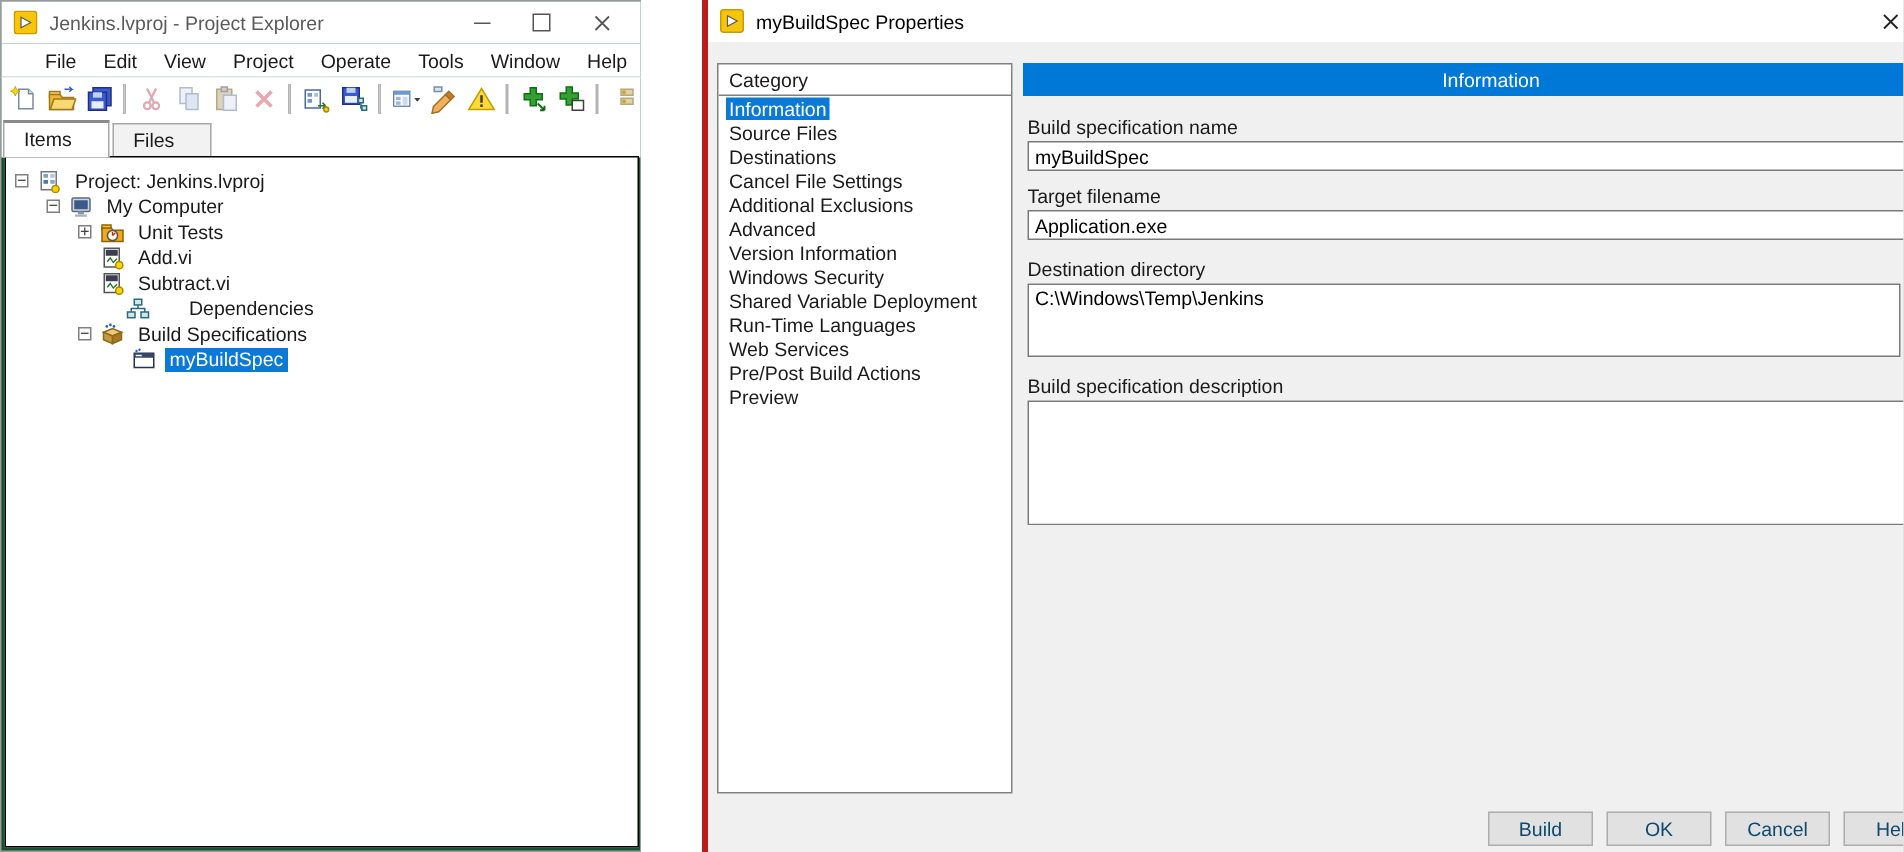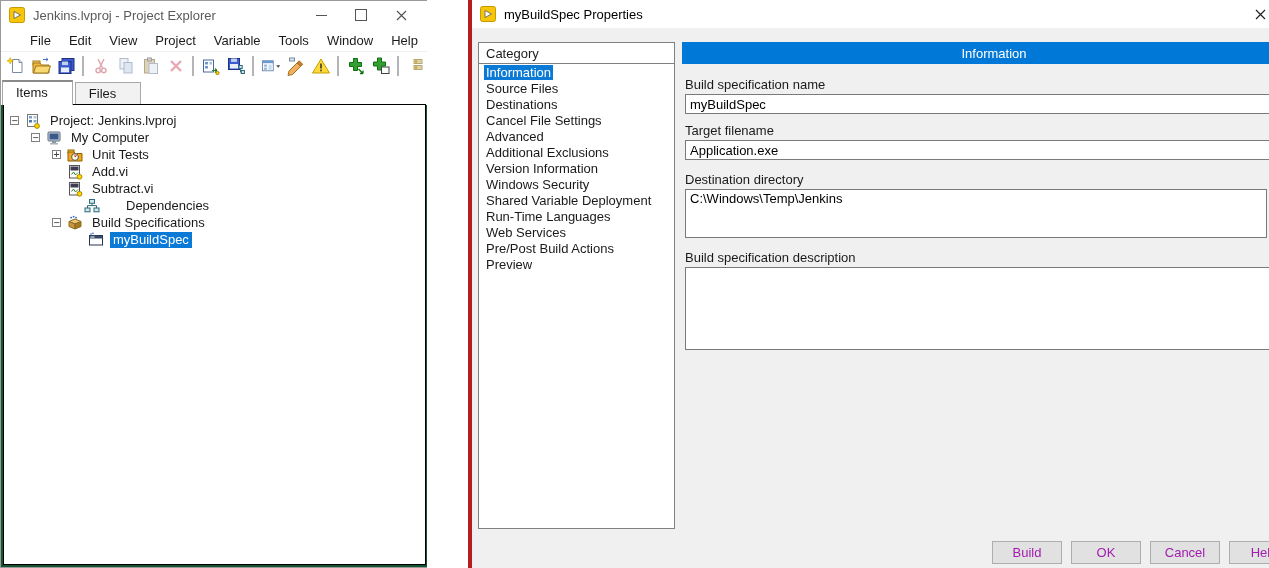--- a/index.html
+++ b/index.html
@@ -77,21 +77,21 @@
             border:1px solid #7a7a7a;box-sizing:border-box;}
   #desc-box textarea{position:absolute;left:0;top:0;width:calc(100% - 18px);height:100%;border:none;
                      resize:none;outline:none;font-size:13px;font-family:inherit;padding:2px 4px;box-sizing:border-box;}
   .scrollbar{position:absolute;right:1px;top:1px;width:16px;height:calc(100% - 2px);background:#f0f0f0;}
   .sb-btn{position:absolute;left:1px;width:14px;height:14px;display:flex;align-items:center;justify-content:center;}
   .sb-up{top:2px;} .sb-down{bottom:2px;}
   .sb-btn svg{width:9px;height:6px;}
 
   .dialog-buttons{position:absolute;left:520px;top:541px;display:flex;gap:9px;}
   .dlg-btn{width:70px;height:23px;background:#e1e1e1;border:1px solid #adadad;font-size:13px;
-           font-family:"Liberation Sans","DejaVu Sans",sans-serif;color:#a21caf;}
+           font-family:"Liberation Sans","DejaVu Sans",sans-serif;color:#0c4a6e;}
 </style>
 </head>
 <body>
 
 <div id="canvas">
 
   <div id="explorer">
     <div class="x-titlebar">
       <span class="app-ic">
           <svg viewBox="0 0 16 16">
@@ -112,21 +112,21 @@
               <path d="M1 1 L10 10 M10 1 L1 10" stroke="#555" stroke-width="1.2" fill="none"></path>
             </svg>
         </span>
       </span>
     </div>
     <div class="x-menubar">
         <span class="menu-item">File</span>
         <span class="menu-item">Edit</span>
         <span class="menu-item">View</span>
         <span class="menu-item">Project</span>
-        <span class="menu-item">Variable</span>
+        <span class="menu-item">Operate</span>
         <span class="menu-item">Tools</span>
         <span class="menu-item">Window</span>
         <span class="menu-item">Help</span>
       </div>
     <div class="x-toolbar">
         <div class="tb-group">
           <div class="tb-btn">
             <span class="tb-ic">
               <svg viewBox="0 0 20 20">
                 <path d="M6.5 3.5 h6.5 l3 3 v10 h-9.5 Z" fill="#fff" stroke="#7a8aa0"></path>
@@ -410,22 +410,22 @@
       </span>
     </div>
 
     <div class="category-panel">
       <div class="cat-header">Category</div>
       <div class="cat-list">
           <div class="cat-item"><span class="sel">Information</span></div>
           <div class="cat-item"><span>Source Files</span></div>
           <div class="cat-item"><span>Destinations</span></div>
           <div class="cat-item"><span>Cancel File Settings</span></div>
+          <div class="cat-item"><span>Additional Exclusions</span></div>
           <div class="cat-item"><span>Advanced</span></div>
-          <div class="cat-item"><span>Additional Exclusions</span></div>
           <div class="cat-item"><span>Version Information</span></div>
           <div class="cat-item"><span>Windows Security</span></div>
           <div class="cat-item"><span>Shared Variable Deployment</span></div>
           <div class="cat-item"><span>Run-Time Languages</span></div>
           <div class="cat-item"><span>Web Services</span></div>
           <div class="cat-item"><span>Pre/Post Build Actions</span></div>
           <div class="cat-item"><span>Preview</span></div>
         </div>
     </div>
 

